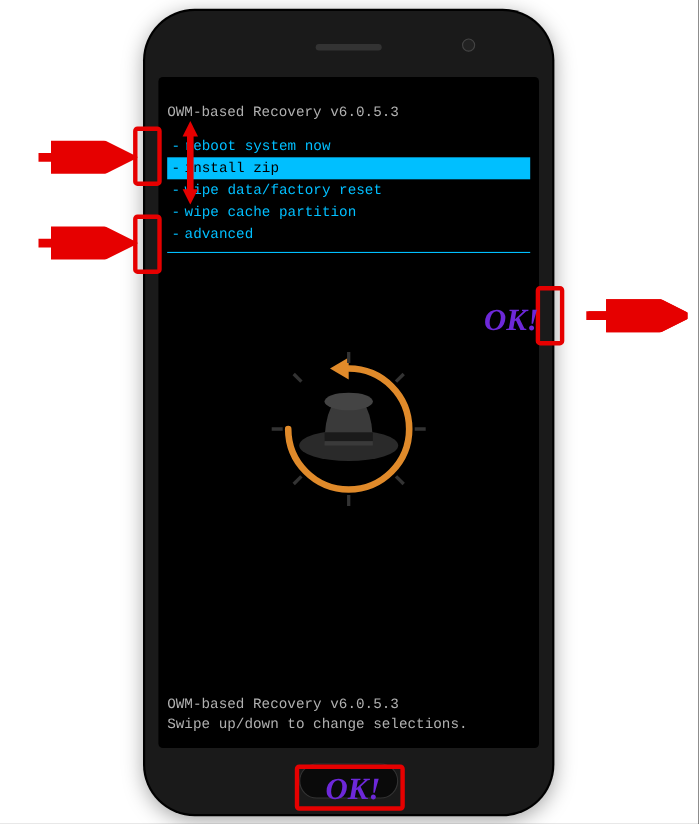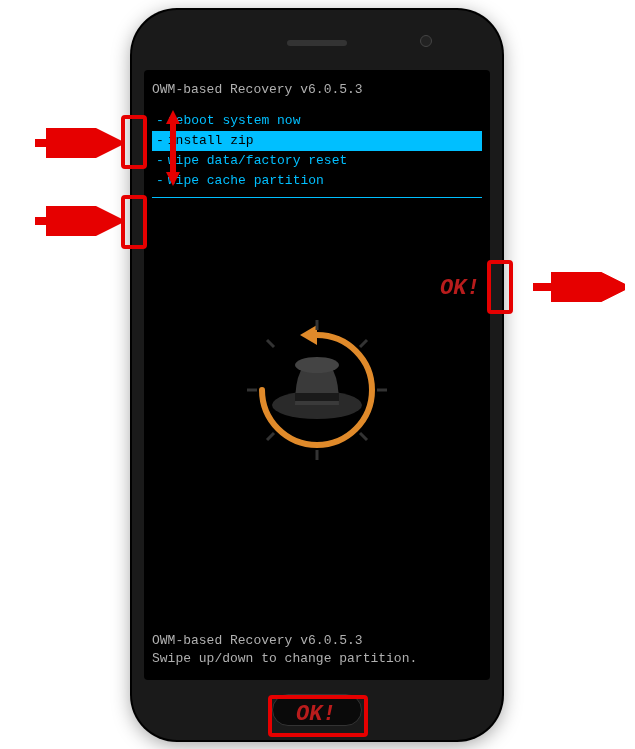--- a/index.html
+++ b/index.html
@@ -45,21 +45,21 @@
       position: absolute;
       top: 60px;
       left: 12px;
       right: 12px;
       bottom: 60px;
       background: #000;
       border-radius: 4px;
       overflow: hidden;
       color: #00bfff;
       font-size: 13px;
-      padding: 12px 8px;
+      padding: 24px 8px;
     }
     .title-line {
       color: #b0b0b0;
       margin-bottom: 14px;
       font-size: 13px;
     }
     .menu-item {
       font-size: 13px;
       line-height: 20px;
       padding: 0 4px;
@@ -108,25 +108,25 @@
     
     .callout {
       position: absolute;
       border: 4px solid #e60000;
       border-radius: 4px;
       background: transparent;
       pointer-events: none;
     }
     .ok-label {
       position: absolute;
-      font-family: Liberation Mono, monospace;
+      font-family: Liberation Serif, serif;
       font-weight: 900;
       font-style: italic;
-      font-size: 22px;
-      color: #b91c1c;
+      font-size: 28px;
+      color: #6d28d9;
     }
     
     .arrow {
       position: absolute;
       pointer-events: none;
     }
   </style>
 </head>
 <body>
 
@@ -135,20 +135,21 @@
   <div class="camera"></div>
 
   <div class="screen">
     <div class="title-line">OWM-based Recovery v6.0.5.3</div>
 
     <div id="menu">
         <div class="menu-item"><span class="menu-prefix">-</span><span>reboot system now</span></div>
         <div class="menu-item selected"><span class="menu-prefix">-</span><span>install zip</span></div>
         <div class="menu-item"><span class="menu-prefix">-</span><span>wipe data/factory reset</span></div>
         <div class="menu-item"><span class="menu-prefix">-</span><span>wipe cache partition</span></div>
+        <div class="menu-item"><span class="menu-prefix">-</span><span>advanced</span></div>
       </div>
 
     <hr class="divider">
 
     <div class="logo-area">
 
       <svg width="150" height="150" viewBox="0 0 150 150">
 
         <path d="M75 20 A55 55 0 1 1 20 75" stroke="#e08a2a" stroke-width="6" fill="none" stroke-linecap="round"></path>
         <polygon points="75,10 75,30 58,20" fill="#e08a2a"></polygon>
@@ -166,21 +167,21 @@
 
         <ellipse cx="75" cy="90" rx="45" ry="14" fill="#2a2a2a"></ellipse>
         <path d="M53 90 Q53 45 75 45 Q97 45 97 90 Z" fill="#3a3a3a"></path>
         <ellipse cx="75" cy="50" rx="22" ry="8" fill="#444"></ellipse>
         <rect x="53" y="78" width="44" height="8" fill="#1a1a1a"></rect>
       </svg>
     </div>
 
     <div class="footer-text">
       <div>OWM-based Recovery v6.0.5.3</div>
-      <div>Swipe up/down to change partition.</div>
+      <div>Swipe up/down to change selections.</div>
     </div>
   </div>
 
   <div class="home-button"></div>
 </div>
 
 <div class="callout" style="left:121px; top:115px; width:26px; height:54px;"></div>
 <div class="callout" style="left:121px; top:195px; width:26px; height:54px;"></div>
 <div class="callout" style="left:487px; top:260px; width:26px; height:54px;"></div>
 <div class="callout" style="left:268px; top:695px; width:100px; height:42px;"></div>

